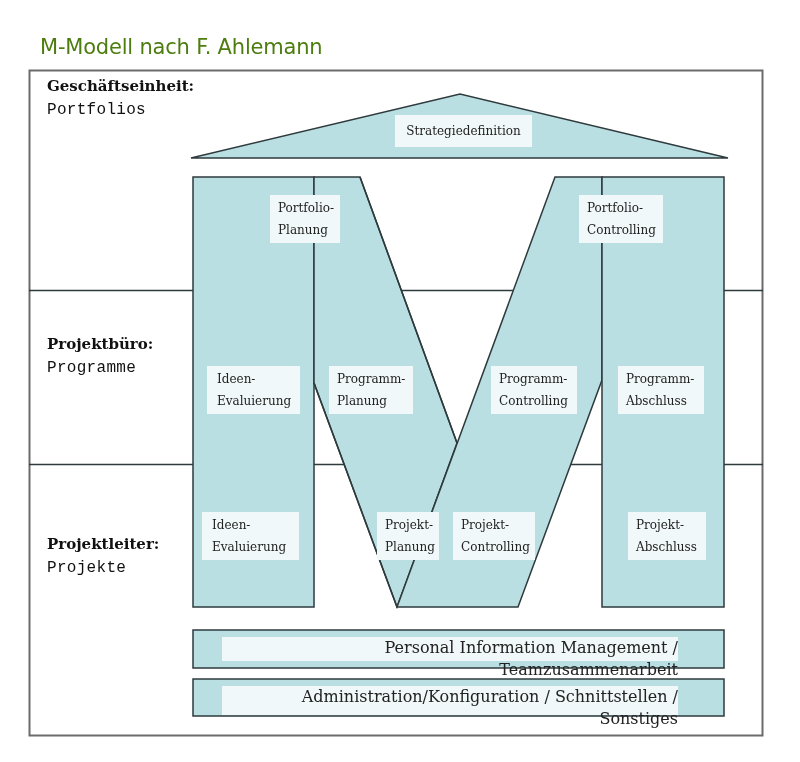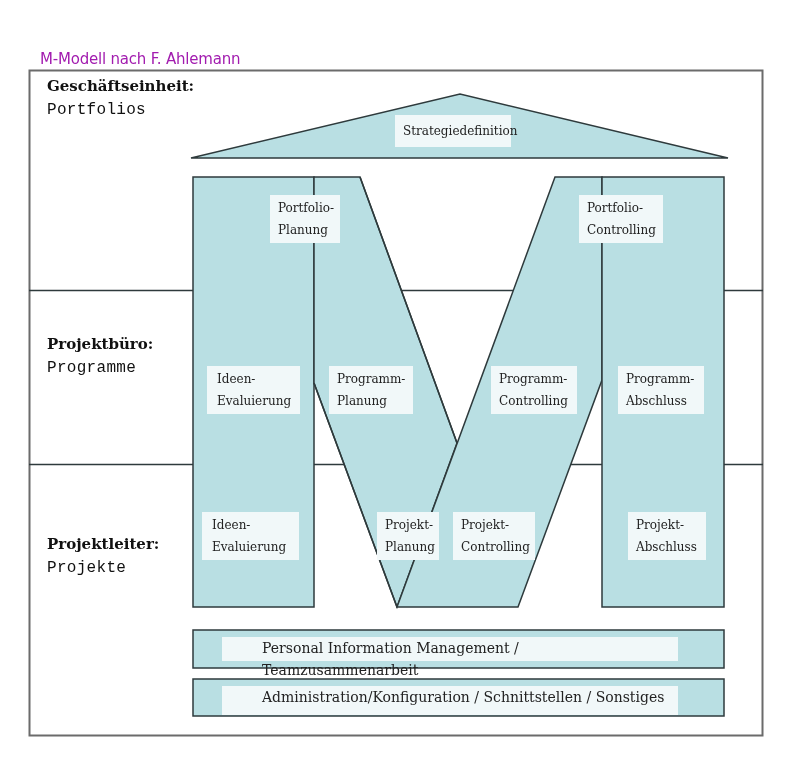--- a/index.html
+++ b/index.html
@@ -1,38 +1,38 @@
 <!DOCTYPE html>
 <html><head>
   <meta charset="utf-8">
   <style>
     html, body { margin: 0; padding: 0; background: #ffffff; }
     body { width: 800px; height: 762px; position: relative; overflow: hidden; }
     .title {
-      position: absolute; left: 40px; top: 50px;
-      font-family: "DejaVu Sans", sans-serif; font-size: 15px; color: #a21caf;
+      position: absolute; left: 40px; top: 35px;
+      font-family: "DejaVu Sans", sans-serif; font-size: 21px; color: #4d7c0f;
       letter-spacing: -0.2px;
     }
     svg.diagram { position: absolute; left: 0; top: 0; }
     .lvl {
       position: absolute; left: 47px;
       font-family: "DejaVu Serif", serif; color: #111;
     }
     .lvl .head { font-weight: bold; font-size: 15px; line-height: 22px; }
     .lvl .sub { font-size: 16px; line-height: 26px; letter-spacing: 0.3px; font-family: Liberation Mono, monospace; }
     .lbl {
       position: absolute; background: #f1f8f9;
       font-family: "DejaVu Serif", serif; font-size: 12px; color: #222;
       line-height: 22px; padding: 2px 8px; box-sizing: border-box;
       white-space: nowrap;
     }
     .bar-lbl {
       position: absolute; background: #f1f8f9;
-      font-family: "DejaVu Serif", serif; font-size: 14px; color: #222;
-      text-align: left; line-height: 22px; box-sizing: border-box; padding-left: 40px;
+      font-family: "DejaVu Serif", serif; font-size: 16px; color: #222;
+      text-align: right; line-height: 22px; box-sizing: border-box;
     }
   </style>
 </head>
 <body>
 
 <div class="title">M-Modell nach F. Ahlemann</div>
 
 <svg class="diagram" width="800" height="762" viewBox="0 0 800 762">
 
   <rect x="29.5" y="70.5" width="733" height="665" fill="#ffffff" stroke="#6b6b6b" stroke-width="2"></rect>
@@ -63,21 +63,21 @@
 </div>
 <div class="lvl" style="top:333px;">
   <div class="head">Projektbüro:</div>
   <div class="sub">Programme</div>
 </div>
 <div class="lvl" style="top:489px;margin-top:44px;">
   <div class="head">Projektleiter:</div>
   <div class="sub">Projekte</div>
 </div>
 
-<div class="lbl" style="left:395px; top:115px; width:116px; height:32px; line-height:28px; text-align:center;">Strategiedefinition</div>
+<div class="lbl" style="left:395px; top:115px; width:137px; height:32px; line-height:28px; text-align:center;">Strategiedefinition</div>
 
 <div class="lbl" style="left:270px; top:195px; width:70px;">
   <div>Portfolio-</div>
   <div>Planung</div>
 </div>
 <div class="lbl" style="left:579px; top:195px; width:84px;">
   <div>Portfolio-</div>
   <div>Controlling</div>
 </div>
 

